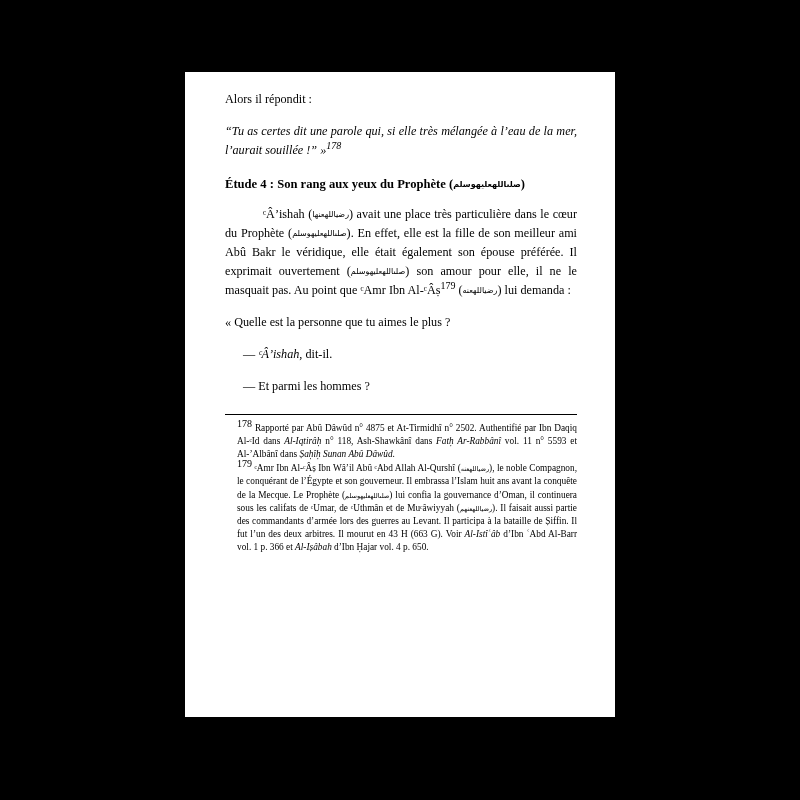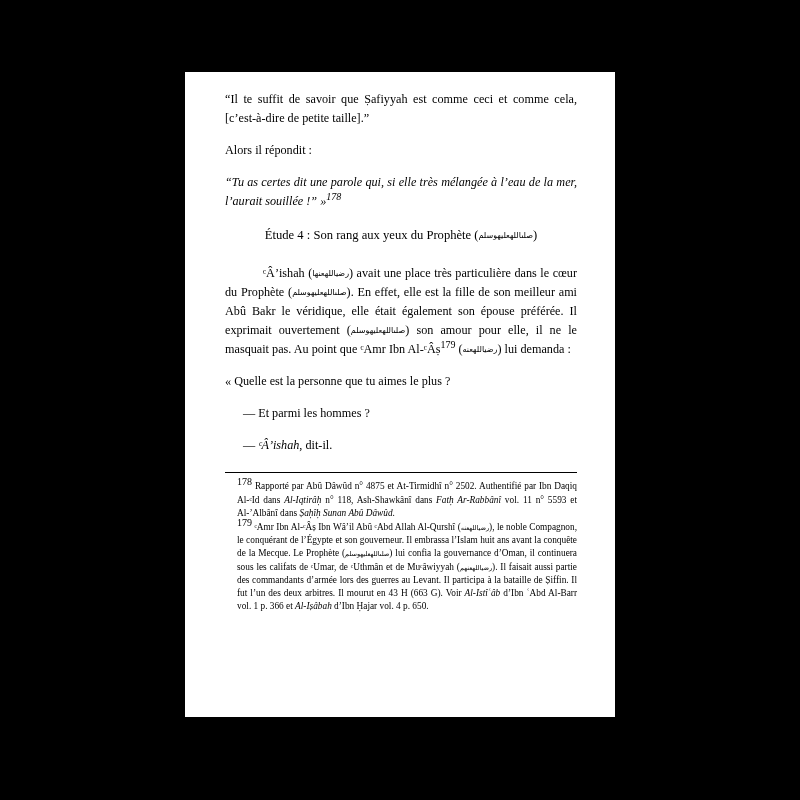--- a/index.html
+++ b/index.html
@@ -36,24 +36,23 @@
     margin: 0 0 13px 0;
   }
   .para.italic {
     font-style: italic;
   }
   .para.indent {
     text-indent: 38px;
   }
   .heading {
     font-size: 12.6px;
-    font-weight: normal;
-    margin: 16px 0 20px 0;
+    font-weight: bold;
+    margin: 16px 0 12px 0;
     line-height: 1.4;
-    text-align: center;
   }
   .arabic-glyph {
     font-family: "DejaVu Sans", sans-serif;
     font-size: 8px;
     letter-spacing: -0.2px;
     vertical-align: 1px;
     white-space: nowrap;
   }
   .sup {
     font-size: 10px;
@@ -88,41 +87,40 @@
     font-size: 6.5px;
     white-space: nowrap;
   }
 </style>
 </head>
 <body>
 
 <div class="page-sheet">
 
 
-  <p class="para">“Il te suffit de savoir que Ṣafiyyah est comme ceci et comme cela, [c’est-à-dire de petite taille].”</p>
 
   <p class="para">Alors il répondit :</p>
 
   <p class="para italic">
     <span>“Tu as certes dit une parole qui, si elle très mélangée à l’eau de la mer, l’aurait souillée !” »</span><span class="sup">178</span>
   </p>
 
   <h2 class="heading">
     <span>Étude 4 : Son rang aux yeux du Prophète (</span><span class="arabic-glyph">صلىاللهعليهوسلم</span><span>)</span>
   </h2>
 
   <p class="para indent" id="body-para"><span>ᶜÂ’ishah (</span><span class="arabic-glyph">رضياللهعنها</span><span>) avait une place très particulière dans le cœur du Prophète (</span><span class="arabic-glyph">صلىاللهعليهوسلم</span><span>). En effet, elle est la fille de son meilleur ami Abû Bakr le véridique, elle était également son épouse préférée. Il exprimait ouvertement (</span><span class="arabic-glyph">صلىاللهعليهوسلم</span><span>) son amour pour elle, il ne le masquait pas. Au point que ᶜAmr Ibn Al-ᶜÂṣ</span><span class="sup">179</span><span> (</span><span class="arabic-glyph">رضياللهعنه</span><span>) lui demanda :</span></p>
 
   <p class="para">« Quelle est la personne que tu aimes le plus ?</p>
 
-  <p class="dash-para">— Et parmi les hommes ?</p>
-
   <p class="dash-para">
     <span>— </span><span class="it">ᶜÂ’ishah</span><span>, dit-il.</span>
   </p>
+
+  <p class="dash-para">— Et parmi les hommes ?</p>
 
   <hr class="footnote-rule">
 
   <div class="footnotes">
     <p class="footnote" id="fn-178"><span class="sup">178</span><span> Rapporté par Abû Dâwûd n° 4875 et At-Tirmidhî n° 2502. Authentifié par Ibn Daqiq Al-ᶜId dans </span><span class="it" style="font-style: italic;">Al-Iqtirâḥ</span><span> n° 118, Ash-Shawkânî dans </span><span class="it" style="font-style: italic;">Fatḥ Ar-Rabbânî</span><span> vol. 11 n° 5593 et Al-’Albânî dans </span><span class="it" style="font-style: italic;">Ṣaḥîḥ Sunan Abû Dâwûd</span><span>.</span></p>
     <p class="footnote" id="fn-179"><span class="sup">179</span><span> ᶜAmr Ibn Al-ᶜÂṣ Ibn Wâ’il Abû ᶜAbd Allah Al-Qurshî (</span><span class="fn-arabic">رضياللهعنه</span><span>), le noble Compagnon, le conquérant de l’Égypte et son gouverneur. Il embrassa l’Islam huit ans avant la conquête de la Mecque. Le Prophète (</span><span class="fn-arabic">صلىاللهعليهوسلم</span><span>) lui confia la gouvernance d’Oman, il continuera sous les califats de ᶜUmar, de ᶜUthmân et de Muᶜâwiyyah (</span><span class="fn-arabic">رضياللهعنهم</span><span>). Il faisait aussi partie des commandants d’armée lors des guerres au Levant. Il participa à la bataille de Ṣiffin. Il fut l’un des deux arbitres. Il mourut en 43 H (663 G). Voir </span><span class="it" style="font-style: italic;">Al-Istîʿâb</span><span> d’Ibn ʿAbd Al-Barr vol. 1 p. 366 et </span><span class="it" style="font-style: italic;">Al-Iṣâbah</span><span> d’Ibn Ḥajar vol. 4 p. 650.</span></p>
   </div>
 
 </div>
 

